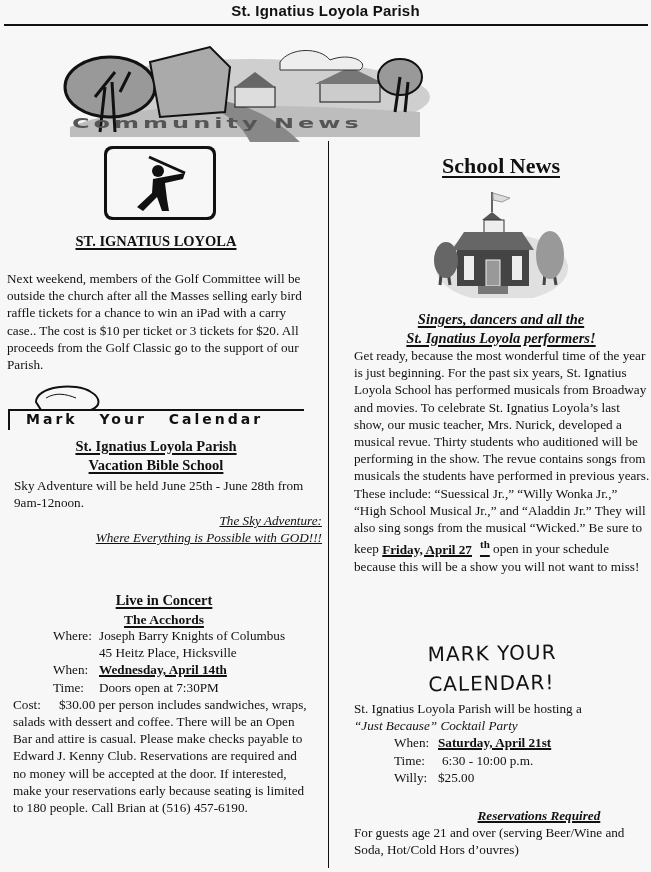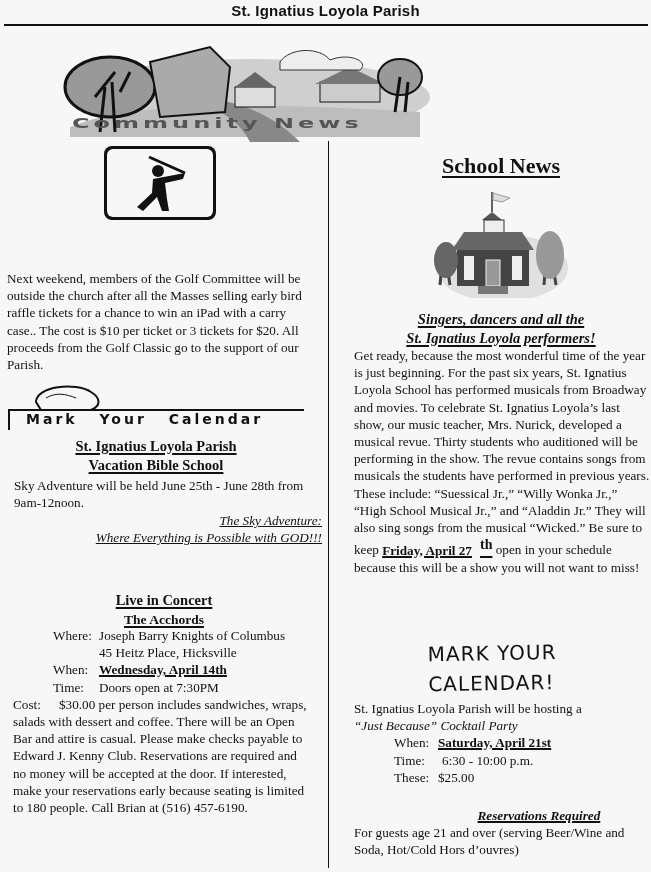--- a/index.html
+++ b/index.html
@@ -51,21 +51,21 @@
       font-weight: bold; font-size: 22px; text-decoration: underline; text-decoration-thickness: 2px;
       text-underline-offset: 3px;
     }
     .school-img { position: absolute; left: 432px; top: 190px; width: 140px; height: 108px; }
 
     .handwritten {
       position: absolute; left: 428px; top: 638px; width: 140px;
       font-family: "DejaVu Sans", sans-serif; font-size: 20px; line-height: 30px; letter-spacing: 1px;
       transform: rotate(-1deg);
     }
-    .sup { font-size: 14px; vertical-align: super; padding-left: 8px; }
+    .sup { font-size: 11px; vertical-align: super; padding-left: 8px; }
   </style>
 </head>
 <body>
 
 <div class="header-title">St. Ignatius Loyola Parish</div>
 <div class="header-rule"></div>
 
 <svg class="banner" viewBox="0 0 380 100">
   <ellipse cx="200" cy="55" rx="180" ry="38" fill="#cfcfcf"></ellipse>
   <path d="M20 85 C80 60 200 60 370 70 L370 95 L20 95 Z" fill="#bdbdbd"></path>
@@ -87,20 +87,21 @@
 
 <div class="golf-icon">
   <svg class="inner" viewBox="0 0 106 68">
     <line x1="42" y1="8" x2="78" y2="24" stroke="#111" stroke-width="3"></line>
     <circle cx="51" cy="22" r="6" fill="#111"></circle>
     <path d="M46 30 L78 24 L76 30 L58 34 L60 50 L62 62 L55 62 L50 48 L36 62 L30 58 L45 44 Z" fill="#111"></path>
   </svg>
 </div>
 
 <div class="heading" style="left:6px; top:232px; width:300px;">
+  <div>ST. IGNATIUS LOYOLA</div>
 </div>
 <div class="para" style="left:7px; top:270px; width:300px;">Next weekend, members of the Golf Committee will be outside the church after all the Masses selling early bird raffle tickets for a chance to win an iPad with a carry case.. The cost is $10 per ticket or 3 tickets for $20. All proceeds from the Golf Classic go to the support of our Parish.</div>
 
 <svg class="mark-cal-left" viewBox="0 0 300 52">
   <path d="M30 22 C30 6 70 2 85 12 C95 18 95 26 85 30 L35 30 Z" fill="none" stroke="#111" stroke-width="2"></path>
   <path d="M40 18 C50 12 60 14 70 18" stroke="#111" fill="none"></path>
   <line x1="2" y1="30" x2="298" y2="30" stroke="#111" stroke-width="2"></line>
   <line x1="3" y1="30" x2="3" y2="50" stroke="#111" stroke-width="2"></line>
 </svg>
 <div class="mark-cal-text">Mark Your Calendar</div>
@@ -175,19 +176,19 @@
   <div style="font-style:italic;">“Just Because” Cocktail Party</div>
   <div class="row">
     <span class="lbl" style="width:44px;">When:</span>
     <span class="ul-bold">Saturday, April 21st</span>
   </div>
   <div class="row">
     <span class="lbl" style="width:48px;">Time:</span>
     <span>6:30 - 10:00 p.m.</span>
   </div>
   <div class="row">
-    <span class="lbl" style="width:44px;">These:</span>
+    <span class="lbl" style="width:44px;">Willy:</span>
     <span>$25.00</span>&nbsp;<span class="ul-bold" style="font-style:italic;margin-top:38px;">Reservations Required</span>
   </div>
   <div>For guests age 21 and over (serving Beer/Wine and Soda, Hot/Cold Hors d’ouvres)</div>
   <div style="height:17px;"></div>
   <div class="ul-bold" style="font-style:italic;">See upcoming bulletins for more information.</div>
 </div>
 
 </body></html>

